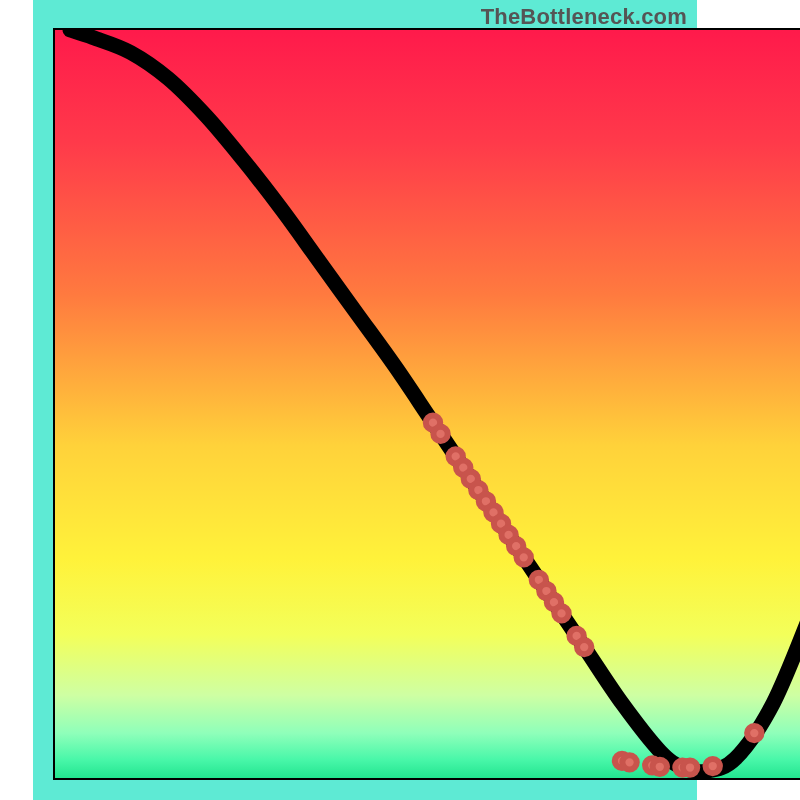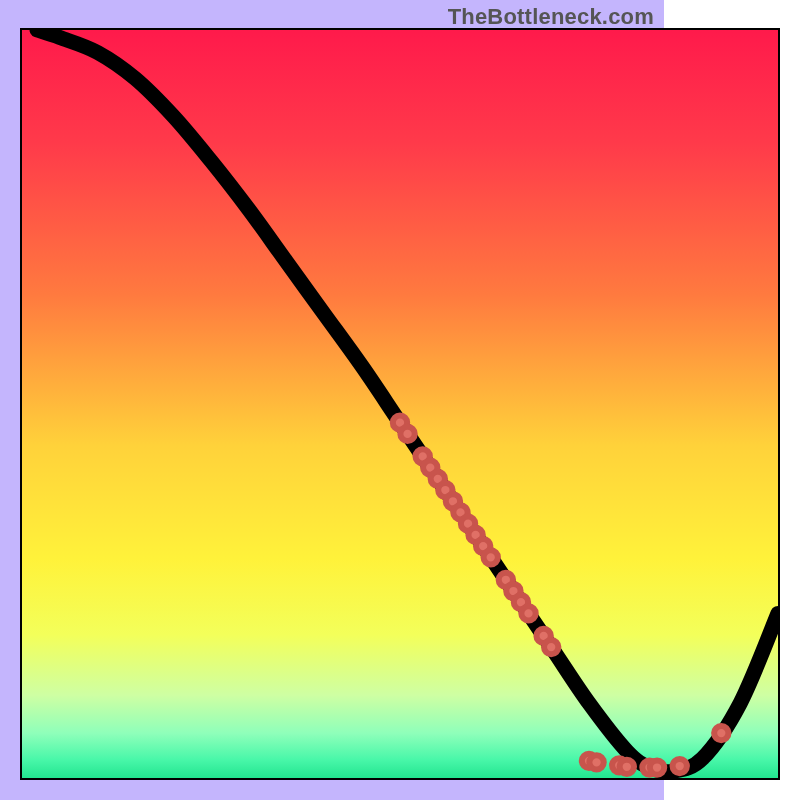--- a/index.html
+++ b/index.html
@@ -7,21 +7,22 @@
     padding: 0;
     width: 800px;
     height: 800px;
     overflow: hidden;
     font-family: Arial, Helvetica, sans-serif;
   }
   .canvas {
     position: relative;
     width: 664px;
     height: 800px;
-    background: #c4b5fd;
+    background: #5eead4;
+    margin-left: 33px;
   }
   .watermark {
     position: absolute;
     top: 4px;
     right: 10px;
     font-size: 22px;
     font-weight: 600;
     color: #555;
     letter-spacing: 0.2px;
     z-index: 40;

